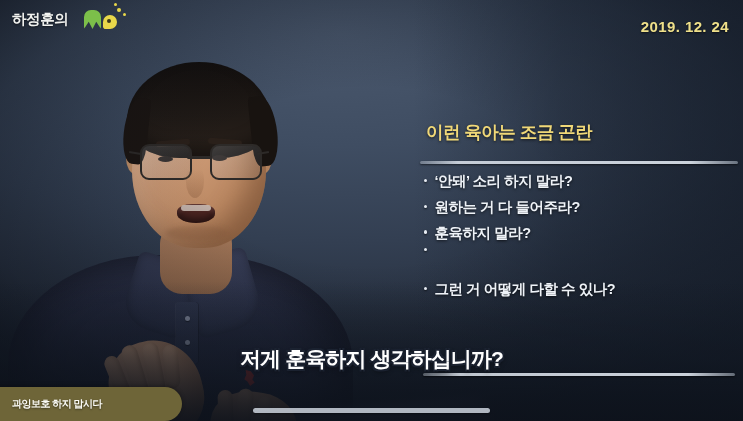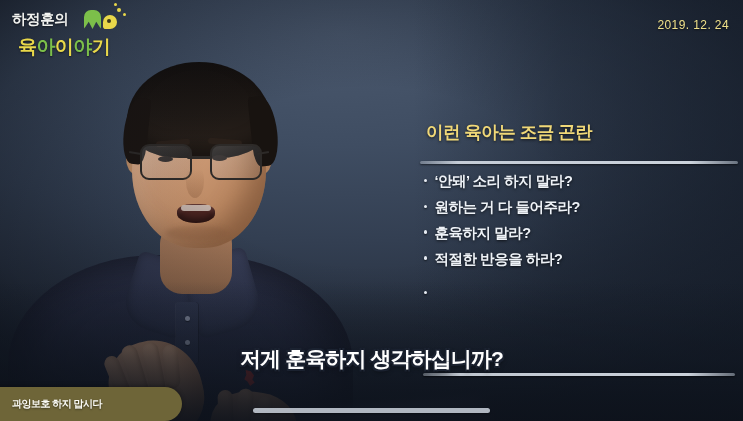--- a/index.html
+++ b/index.html
@@ -164,21 +164,21 @@
     border-radius:7px 7px 2px 2px;
     clip-path:polygon(0% 0%,100% 0%,100% 100%,72% 62%,50% 100%,28% 62%,0% 100%);
   }
   .mark-dot{position:absolute;left:19px;top:7px;width:14px;height:14px;background:#e9d84a;border-radius:50% 50% 50% 20%;}
   .mark-eye{position:absolute;left:23px;top:11px;width:4px;height:4px;background:#3d3a1a;border-radius:50%;}
   .spark{position:absolute;background:#e9d84a;border-radius:50%;}
 
   
   .date{
     position:absolute;right:14px;top:18px;
-    font-size:12px;font-weight:400;color:#efe08a;letter-spacing:.4px;
+    font-size:15px;font-weight:700;color:#efe08a;letter-spacing:.4px;
     text-shadow:0 1px 2px rgba(0,0,0,.6);
     margin-left:36px;
   }
 
   
   .slide{position:absolute;left:418px;top:76px;width:320px;height:266px;margin-top:40px;}
   .slide-title{
     position:absolute;left:8px;top:4px;
     font-size:17.5px;font-weight:700;color:#f0d878;letter-spacing:-.5px;
     text-shadow:0 1px 3px rgba(0,0,0,.65);
@@ -299,23 +299,20 @@
   <div class="logo">
     <div class="logo-line1">하정훈의</div>
     <div class="mark">
       <div class="mark-shape"></div>
       <div class="mark-dot"></div>
       <div class="mark-eye"></div>
       <div class="spark" style="left:33px;top:0px;width:4px;height:4px;"></div>
       <div class="spark" style="left:39px;top:5px;width:3px;height:3px;"></div>
       <div class="spark" style="left:30px;top:-5px;width:3px;height:3px;"></div>
     </div>
-    <div class="logo-line2">
-      <span class="lg-y">육</span><span class="lg-g">아</span><span class="lg-y">이</span><span class="lg-g">야</span><span class="lg-y">기</span>
-    </div>
   </div>
 
   <div class="date">2019. 12. 24</div>
 
   <div class="slide">
     <div class="slide-title">이런 육아는 조금 곤란</div>
     <div class="rule top"></div>
 
     <div class="bullets">
       <div class="bullet">
@@ -325,24 +322,24 @@
       <div class="bullet">
         <span class="bdot"></span>
         <span class="btext">원하는 거 다 들어주라?</span>
       </div>
       <div class="bullet">
         <span class="bdot"></span>
         <span class="btext">훈육하지 말라?</span>
       </div>
       <div class="bullet">
         <span class="bdot"></span>
-        <span class="btext">적절한 반응을 하라?</span>
       </div>
       <div class="bullet gap">
         <span class="bdot"></span>
+        <span class="btext">그런 거 어떻게 다할 수 있나?</span>
       </div>
     </div>
 
     <div class="rule bottom"></div>
   </div>
 
   <div class="subtitle">저게 훈육하지 생각하십니까?</div>
 
   <div class="banner">
     <span class="banner-text">과잉보호 하지 맙시다</span>

